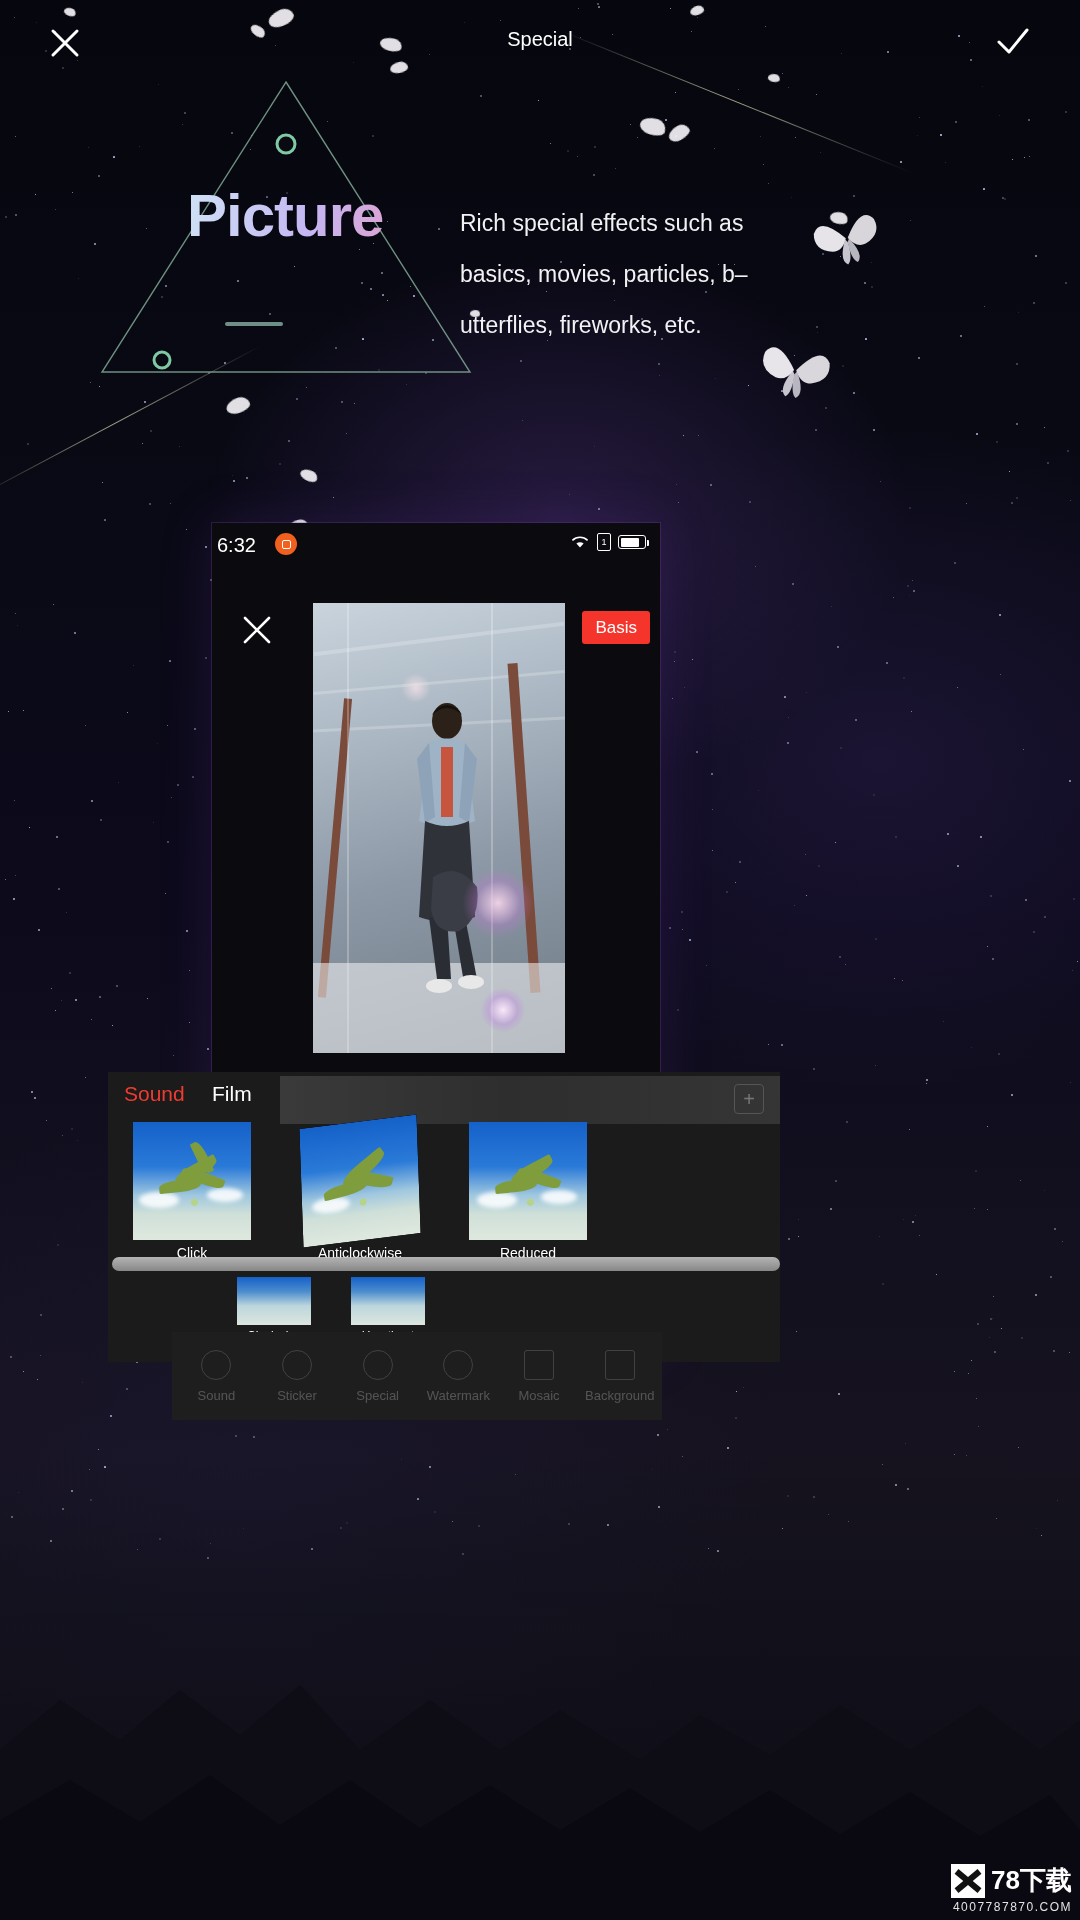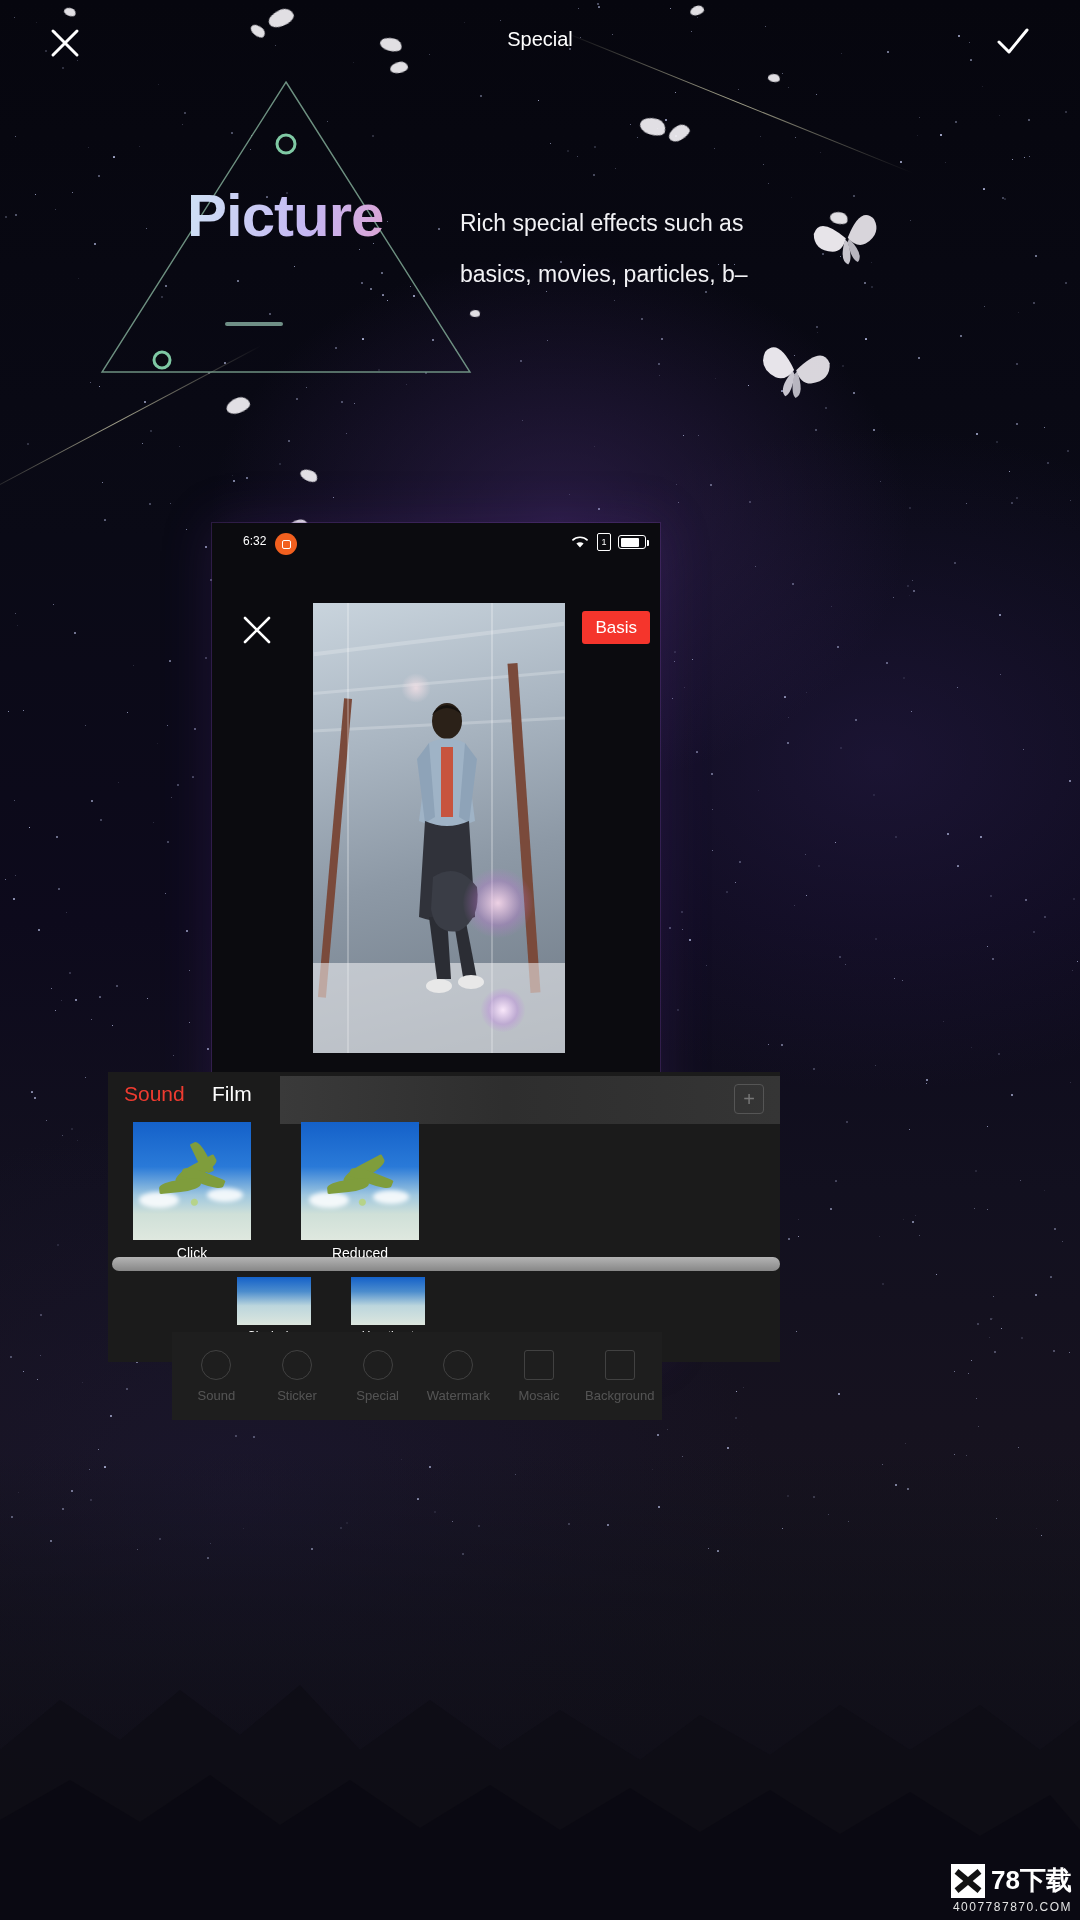--- a/index.html
+++ b/index.html
@@ -62,21 +62,21 @@
   #desc p { color:#f2f2f5; font-size:23px; line-height:51px; white-space:nowrap; }
 
   
   #phone {
     position:absolute; left:212px; top:523px; width:448px; height:830px;
     background:#0b0b0f;
     box-shadow:0 0 0 1px rgba(120,70,160,.28), 0 0 48px rgba(100,50,160,.22);
     overflow:hidden;
   }
   #statusbar { position:relative; height:42px; color:#fff; }
-  #clock { position:absolute; left:31px; top:11px; font-size:12px; }
+  #clock { position:absolute; left:5px; top:11px; font-size:20px; }
   #rec-dot { position:absolute; left:63px; top:10px; width:22px; height:22px; border-radius:50%; background:#f2601f; display:flex; align-items:center; justify-content:center; }
   #rec-dot .inner { width:9px; height:9px; border:1.6px solid #fff; border-radius:2px; }
   #sb-right { position:absolute; right:14px; top:10px; display:flex; align-items:center; gap:7px; }
   .sig { width:14px; height:18px; border:1.4px solid #fff; border-radius:2px; display:flex; align-items:center; justify-content:center; font-size:9px; color:#fff; }
   .batt { width:28px; height:14px; border:1.5px solid #fff; border-radius:3px; position:relative; }
   .batt::after { content:''; position:absolute; right:-4px; top:3.5px; width:2.5px; height:6px; background:#fff; border-radius:0 1px 1px 0; }
   .batt i { position:absolute; left:1.5px; top:1.5px; bottom:1.5px; width:70%; background:#fff; border-radius:1px; display:block; }
   .wifi { width:20px; height:14px; position:relative; }
 
   #video-stage { position:relative; height:520px; }
@@ -837,20 +837,21 @@
 </div>
 
 <div id="headline">
   <div class="title-line l1">Picture</div>
 </div>
 <div id="underline"></div>
 
 <div id="desc">
   <p>Rich special effects such as</p>
   <p>basics, movies, particles, b–</p>
+  <p>utterflies, fireworks, etc.</p>
 </div>
 
 <div id="phone">
 
   <div id="statusbar">
     <div id="clock">6:32</div>
     <div id="rec-dot">
         <span class="inner"></span>
       </div>
     <div id="sb-right">
@@ -932,20 +933,30 @@
         <div class="cloud" style="left:6px;top:70px;width:40px;height:16px;"></div>
         <div class="cloud" style="left:74px;top:66px;width:36px;height:14px;"></div>
         <div class="frond" style="left:40px;top:42px;width:46px;height:13px;transform:rotate(-28deg);"></div>
         <div class="frond" style="left:48px;top:50px;width:44px;height:12px;transform:rotate(22deg);"></div>
         <div class="frond" style="left:26px;top:58px;width:42px;height:12px;transform:rotate(-6deg);"></div>
         <div class="frond" style="left:52px;top:30px;width:34px;height:11px;transform:rotate(64deg);"></div>
       </div>
       <div class="eff-label">Click</div>
     </div>
 
+    <div class="eff skew">
+      <div class="thumb">
+        <div class="palm"></div>
+        <div class="cloud" style="left:10px;top:72px;width:38px;height:15px;"></div>
+        <div class="frond" style="left:38px;top:40px;width:50px;height:14px;transform:rotate(-34deg);"></div>
+        <div class="frond" style="left:46px;top:52px;width:46px;height:13px;transform:rotate(18deg);"></div>
+        <div class="frond" style="left:22px;top:60px;width:44px;height:12px;transform:rotate(-8deg);"></div>
+      </div>
+      <div class="eff-label">Anticlockwise</div>
+    </div>
 
     <div class="eff">
       <div class="thumb">
         <div class="palm"></div>
         <div class="cloud" style="left:8px;top:70px;width:40px;height:16px;"></div>
         <div class="cloud" style="left:72px;top:68px;width:36px;height:14px;"></div>
         <div class="frond" style="left:40px;top:42px;width:46px;height:13px;transform:rotate(-28deg);"></div>
         <div class="frond" style="left:48px;top:50px;width:44px;height:12px;transform:rotate(22deg);"></div>
         <div class="frond" style="left:26px;top:58px;width:42px;height:12px;transform:rotate(-6deg);"></div>
       </div>

